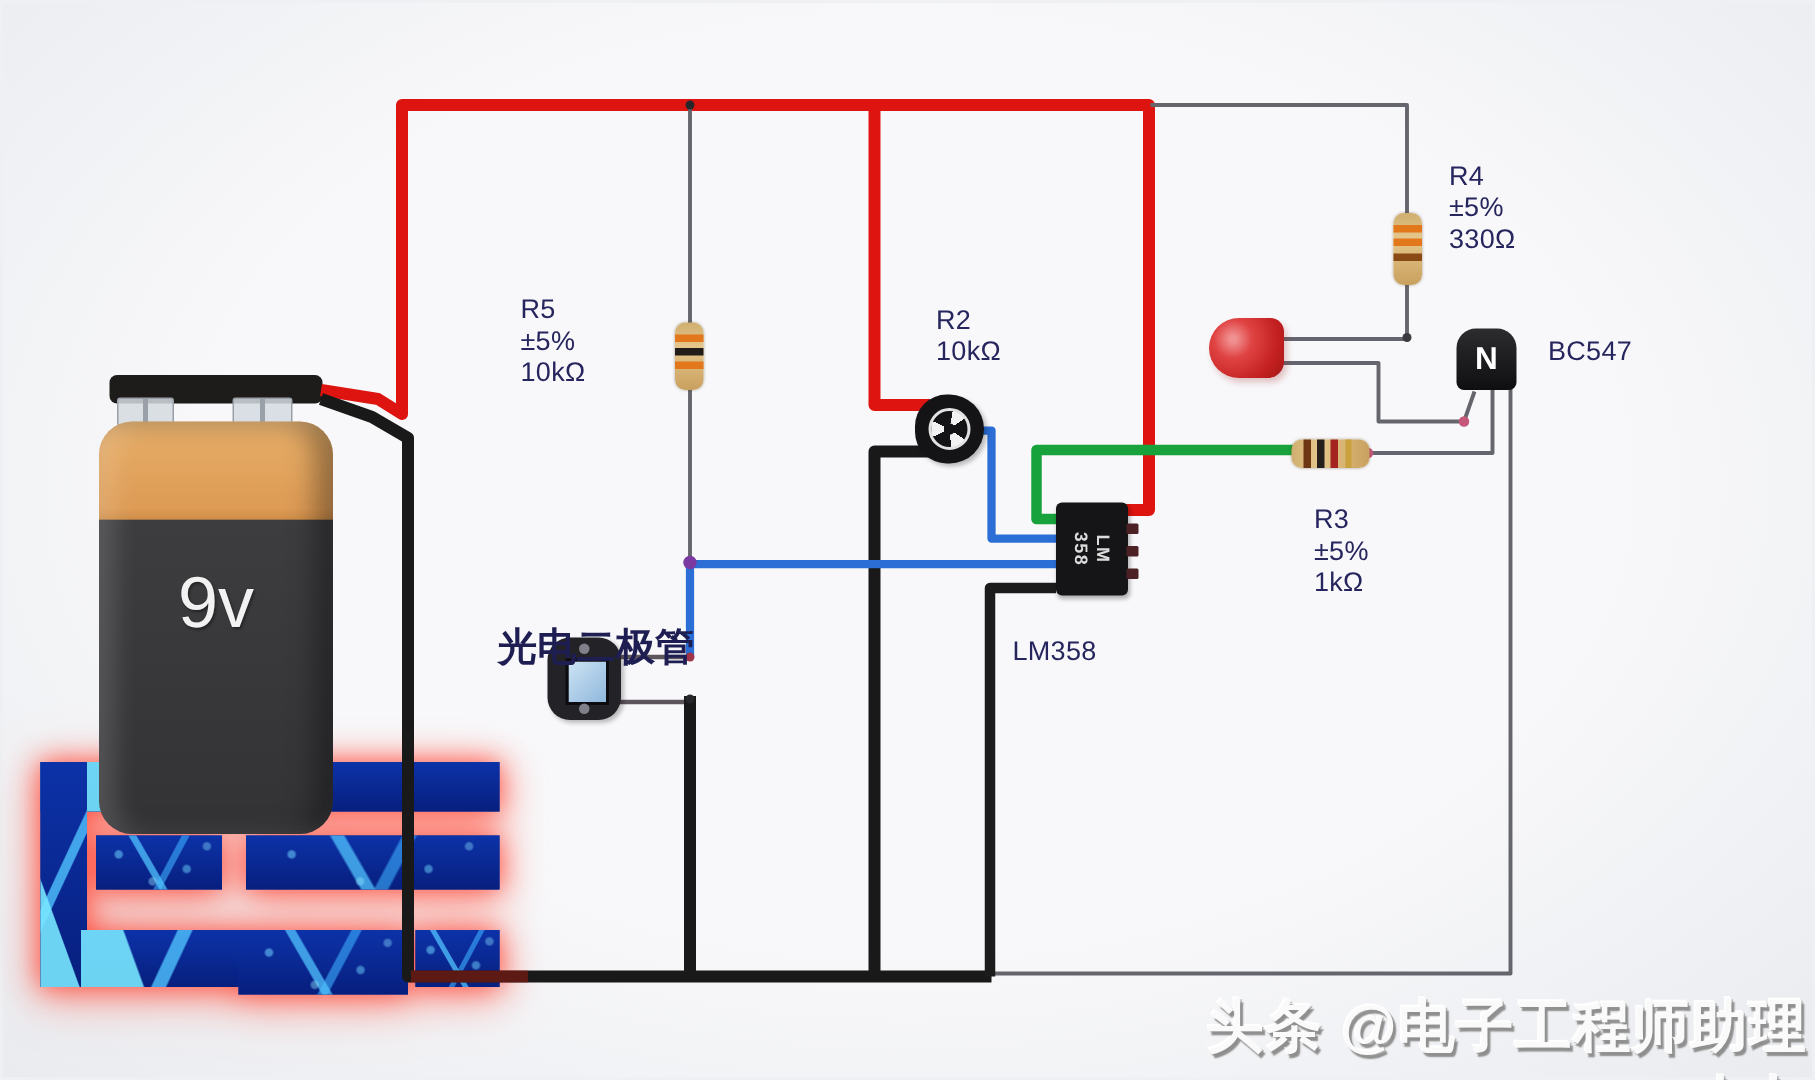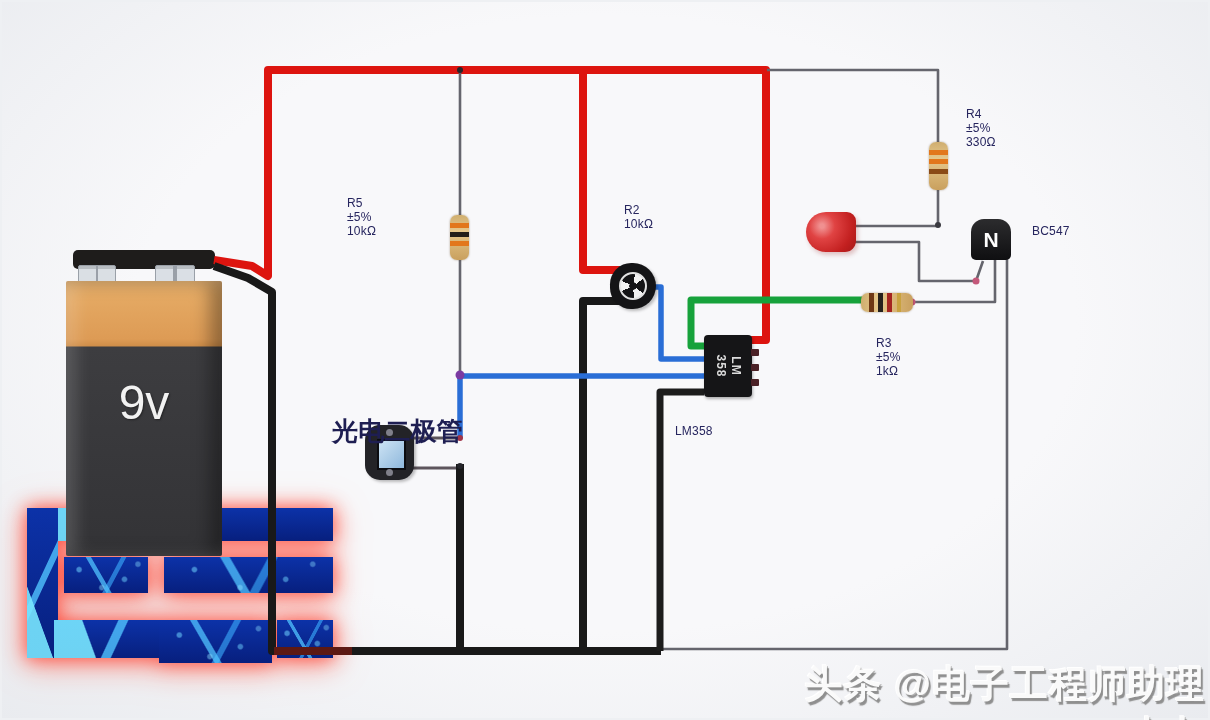--- a/index.html
+++ b/index.html
@@ -15,31 +15,31 @@
   .w{fill:none;stroke-linejoin:round;stroke-linecap:butt;}
   .red{stroke:#dd140f;stroke-width:8;}
   .blk{stroke:#191919;stroke-width:8;}
   .blk7{stroke:#1c1c1c;stroke-width:7;}
   .grn{stroke:#17a23b;stroke-width:7;}
   .blu{stroke:#2a6ed6;stroke-width:5.5;}
   .gry{stroke:#65656d;stroke-width:2.6;}
   .gry3{stroke:#5d555c;stroke-width:3;}
   .redglow{stroke:rgba(150,25,15,.55);stroke-width:8;}
   
-  .lbl{position:absolute;white-space:pre-line;color:#26255e;font-size:12px;line-height:1.18;letter-spacing:.2px;}
+  .lbl{position:absolute;white-space:pre-line;color:#26255e;font-size:18px;line-height:1.18;letter-spacing:.2px;}
   .lbl-big{font-size:26px;font-weight:700;color:#1e1e52;}
   .watermark{position:absolute;left:770px;top:659px;width:435px;text-align:right;
     font-size:38px;font-weight:700;color:#fafafa;letter-spacing:1px;
     text-shadow:2px 3px 1px #8f8f8f,-1px -1px 0 #ffffff,1px 1px 0 #b9b9b9;}
   
   .battery{left:66px;top:250px;width:156px;height:306px;}
   .bat-cap{left:7px;top:0;width:142px;height:19px;background:#1e1c1b;border-radius:5px;}
   .bat-term{top:15px;height:17px;background:rgba(213,218,224,.85);border:1px solid #9aa0a8;border-radius:2px;
     background-image:linear-gradient(90deg,transparent 46%,#9aa0a8 46%,#9aa0a8 54%,transparent 54%);}
-  .bat-body{left:0;top:31px;width:156px;height:275px;border-radius:2px;
+  .bat-body{left:0;top:31px;width:156px;height:275px;border-radius:22px;
     background:linear-gradient(180deg,#e7ae68 0px,#dd9b55 58px,#cf8e49 65px,#3d3d40 66px,#333336 100%);
     box-shadow:inset 10px 0 16px rgba(255,255,255,.16), inset -12px 0 18px rgba(0,0,0,.35);}
   .bat-text{left:0;right:0;top:94px;text-align:center;font-size:48px;color:#f2f2f2;
     text-shadow:1px 1px 2px rgba(0,0,0,.4);}
   
   .res{border-radius:7px;background:linear-gradient(180deg,#cfae6f,#e6c78b 35%,#c9a05e);box-shadow:0 0 2px rgba(90,60,20,.5);}
   .resh{border-radius:7px;background:linear-gradient(90deg,#cfae6f,#e6c78b 35%,#c9a05e);box-shadow:0 0 2px rgba(90,60,20,.5);}
   .band{left:0;right:0;height:5px;}
   .vband{top:0;bottom:0;width:5px;}
   

